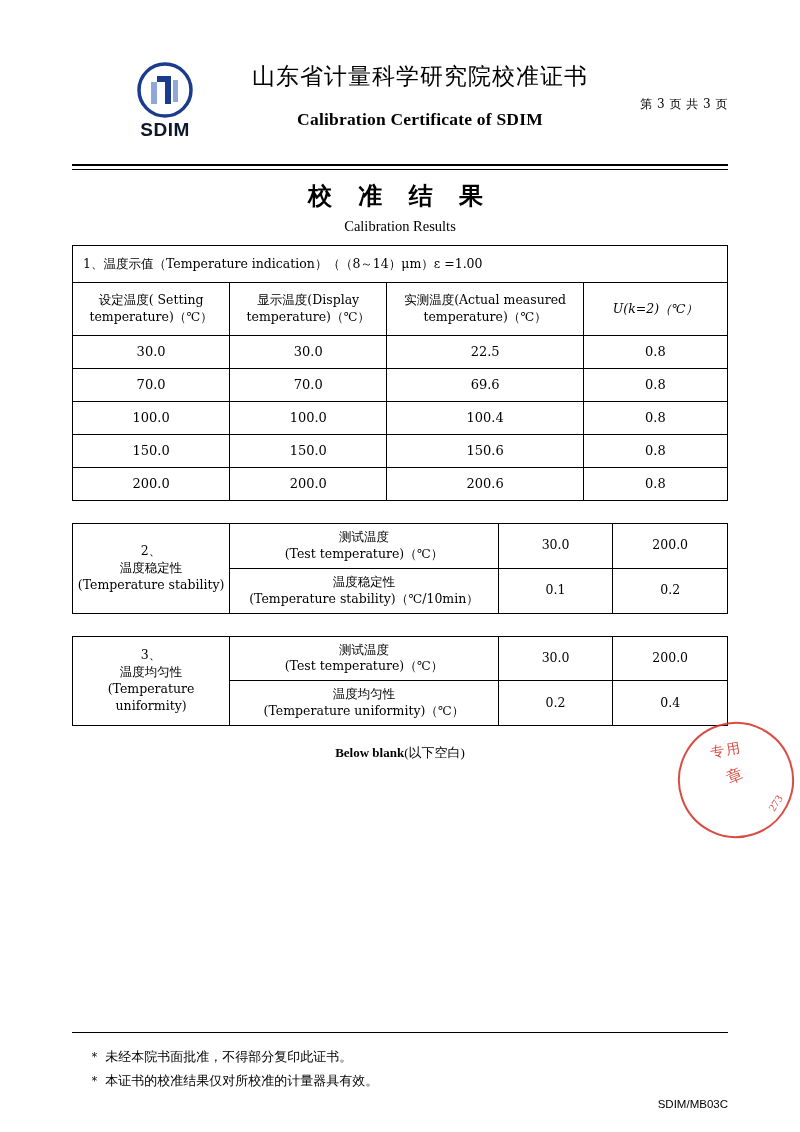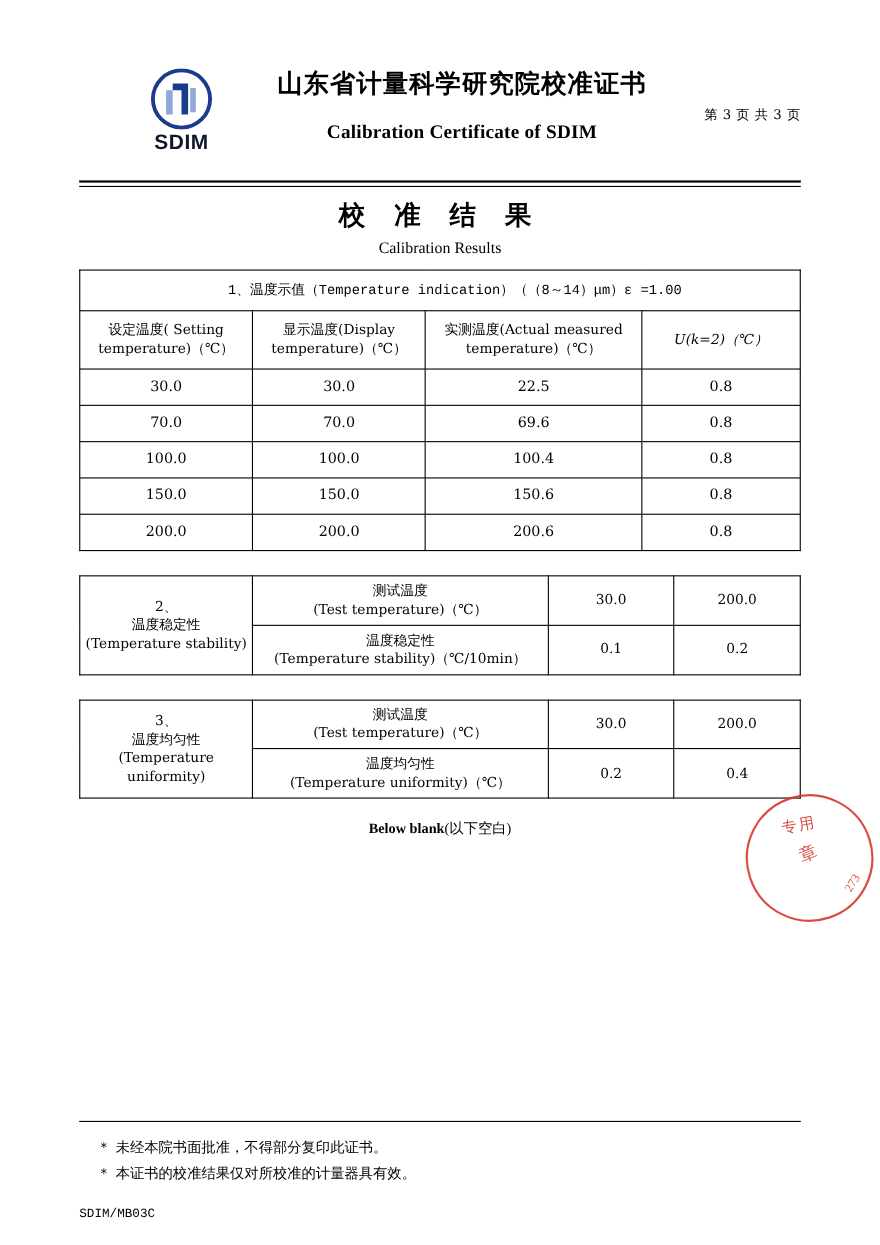--- a/index.html
+++ b/index.html
@@ -50,21 +50,21 @@
     letter-spacing: 0.5px;
     color: #0f172a;
     margin-top: 1px;
   }
   .title-block {
     text-align: center;
     padding-left: 40px;
   }
   .title-cn {
     font-family: "DejaVu Serif", "Liberation Serif", serif;
-    font-weight: bold;
+    font-weight: normal;
     font-size: 23px;
     letter-spacing: 1px;
     line-height: 1.3;
   }
   .title-en {
     font-family: "Liberation Serif", serif;
     font-weight: bold;
     font-size: 17.5px;
     letter-spacing: 0.2px;
     margin-top: 17px;
@@ -135,25 +135,24 @@
   .tbl td {
     border: 1px solid #000;
     text-align: center;
     vertical-align: middle;
     font-size: 12.5px;
     font-family: "DejaVu Serif", serif;
     padding: 5px 3px;
     line-height: 1.35;
   }
   .t1-head td {
-    text-align: center;
-    padding-left: 30px;
+    text-align: left;
+    padding-left: 10px;
     font-size: 12.5px;
     height: 26px;
-    font-family: Liberation Mono, monospace;
   }
   .col-head td {
     height: 42px;
     font-size: 12.5px;
   }
   .data-row td {
     height: 22px;
     font-size: 13px;
   }
   .sec2 { margin-top: 22px; }
@@ -229,23 +228,24 @@
     border-top: 1px solid #000;
     margin-bottom: 12px;
   }
   .footer-note {
     font-size: 13px;
     font-family: "DejaVu Serif", serif;
     line-height: 1.9;
     padding-left: 16px;
   }
   .footer-code {
+    text-align: right;
     font-size: 11.5px;
-    font-family: Liberation Mono, monospace;
-    margin-top: 16px;
+    font-family: Liberation Sans, sans-serif;
+    margin-top: 4px;
   }
   .ital { font-style: italic; }
 </style>
 </head>
 <body>
 
 <div class="page">
 
   <div class="header">
     <div class="logo">

